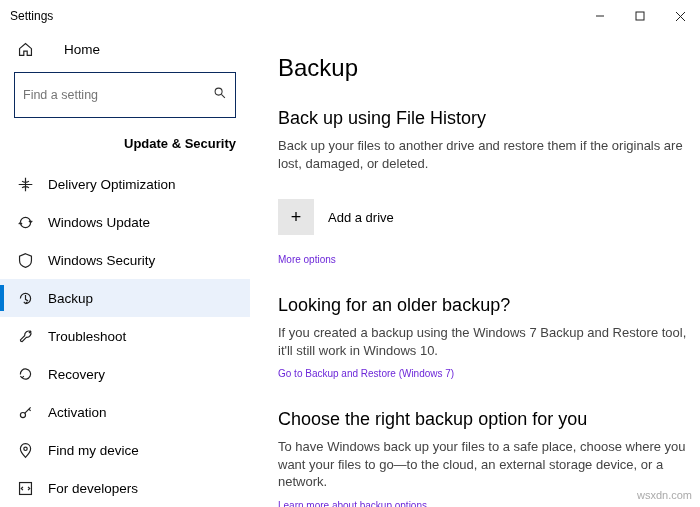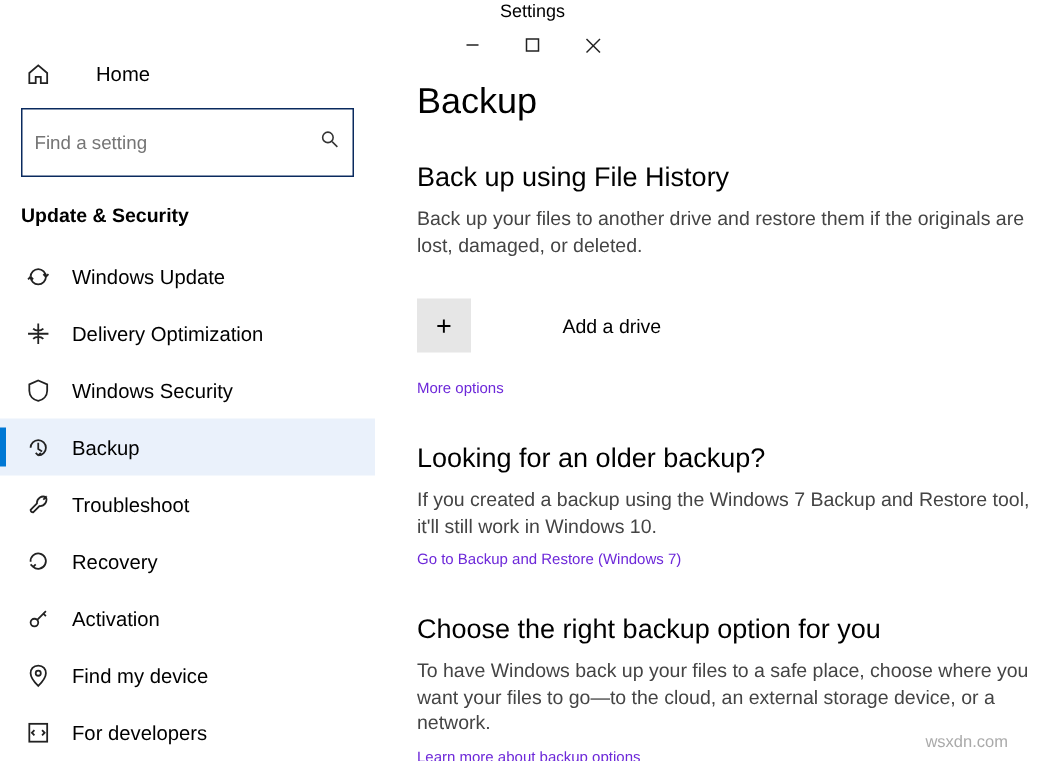--- a/index.html
+++ b/index.html
@@ -1,43 +1,43 @@
 <!DOCTYPE html>
 <html><head>
   <meta charset="utf-8">
   <style>
     * { margin: 0; padding: 0; box-sizing: border-box; font-family: "Segoe UI", sans-serif; }
     body { width: 700px; height: 507px; background: #fff; overflow: hidden; position: relative; }
-    .titlebar { display: flex; align-items: center; height: 32px; padding-left: 10px; font-size: 12px; flex-direction: column; }
+    .titlebar { display: flex; align-items: center; height: 32px; padding-left: 10px; font-size: 12px; }
     .titlebar-title { flex: 1; }
     .win-controls { display: flex; }
     .win-btn { width: 40px; height: 32px; display: flex; align-items: center; justify-content: center; font-size: 13px; }
     .main { display: flex; height: calc(507px - 32px); }
     .sidebar { width: 250px; border-right: 0; display: flex; flex-direction: column; }
     .home-row { display: flex; align-items: center; height: 38px; padding-left: 16px; font-size: 13.5px; gap: 30px; }
     .search-wrap { padding: 6px 14px 12px 14px; }
     .search { display: flex; align-items: center; border: 1.5px solid #0a2a5e; height: 46px; padding: 0 8px; }
     .search input { flex: 1; border: none; outline: none; font-size: 12.5px; color: #666; background: transparent; }
-    .section-title { font-size: 13px; font-weight: 600; padding: 6px 14px 14px 14px; }
+    .section-title { font-size: 13px; font-weight: 600; padding: 6px 14px 14px 14px; text-align: right; }
     .nav { display: flex; flex-direction: column; }
     .nav-item { display: flex; align-items: center; height: 38px; padding-left: 16px; font-size: 13.5px; gap: 14px; cursor: pointer; position: relative; }
     .nav-item.active::before { content: ""; position: absolute; left: 0; top: 6px; bottom: 6px; width: 4px; background: #0078d4; }
     .nav-item.active { background: #eaf1fb; }
     .nav-icon { width: 18px; height: 18px; display: flex; align-items: center; justify-content: center; }
     .nav-icon svg { width: 17px; height: 17px; stroke: #222; fill: none; stroke-width: 1.4; }
     .content { flex: 1; padding: 22px 10px 0 28px; overflow: auto; }
     .page-title { font-size: 24px; font-weight: 400; margin-bottom: 26px; }
     .section-h { font-size: 18px; font-weight: 400; margin-bottom: 8px; }
     .section-p { font-size: 13px; color: #444; line-height: 1.35; margin-bottom: 27px; }
     .add-drive { display: flex; align-items: center; gap: 14px; margin-bottom: 14px; }
     .add-square { width: 36px; height: 36px; background: #e6e6e6; display: flex; align-items: center; justify-content: center; font-size: 18px; }
-    .add-label { font-size: 13px; margin-left: 47px; }
+    .add-label { font-size: 13px; }
     .link { font-size: 10px; color: #6d28d9; cursor: pointer; display: inline-block; }
     .section-block { margin-bottom: 28px; }
-    .watermark { position: absolute; bottom: 6px; right: 28px; font-size: 11px; color: #aaa; }
+    .watermark { position: absolute; bottom: 6px; right: 8px; font-size: 11px; color: #aaa; }
   </style>
 </head>
 <body>
 
 <div class="titlebar">
   <span class="titlebar-title">Settings</span>
   <div class="win-controls">
     <div class="win-btn">
       <svg width="10" height="10">
           <line x1="1" y1="5" x2="9" y2="5" stroke="#222" stroke-width="1"></line>
@@ -76,33 +76,33 @@
               <line x1="12" y1="12" x2="17" y2="17"></line>
             </svg>
         </span>
       </div>
     </div>
     <div class="section-title">Update &amp; Security</div>
     <div class="nav">
       <div class="nav-item">
         <span class="nav-icon">
             <svg viewBox="0 0 20 20">
+              <path d="M10 2 V18 M2 10 H18 M6 6 C8 8 12 8 14 6 M6 14 C8 12 12 12 14 14"></path>
+            </svg>
+          </span>
+        <span>Delivery Optimization</span>
+      </div>
+      <div class="nav-item">
+        <span class="nav-icon">
+            <svg viewBox="0 0 20 20">
               <path d="M4 10 A6 6 0 0 1 16 10 M16 10 L14 8 M16 10 L18 8"></path>
               <path d="M16 10 A6 6 0 0 1 4 10 M4 10 L6 12 M4 10 L2 12"></path>
             </svg>
           </span>
         <span>Windows Update</span>
-      </div>
-      <div class="nav-item">
-        <span class="nav-icon">
-            <svg viewBox="0 0 20 20">
-              <path d="M10 2 V18 M2 10 H18 M6 6 C8 8 12 8 14 6 M6 14 C8 12 12 12 14 14"></path>
-            </svg>
-          </span>
-        <span>Delivery Optimization</span>
       </div>
       <div class="nav-item">
         <span class="nav-icon">
             <svg viewBox="0 0 20 20">
               <path d="M10 2 L17 5 V10 C17 14 14 17 10 18 C6 17 3 14 3 10 V5 Z"></path>
             </svg>
           </span>
         <span>Windows Security</span>
       </div>
       <div class="nav-item active">

